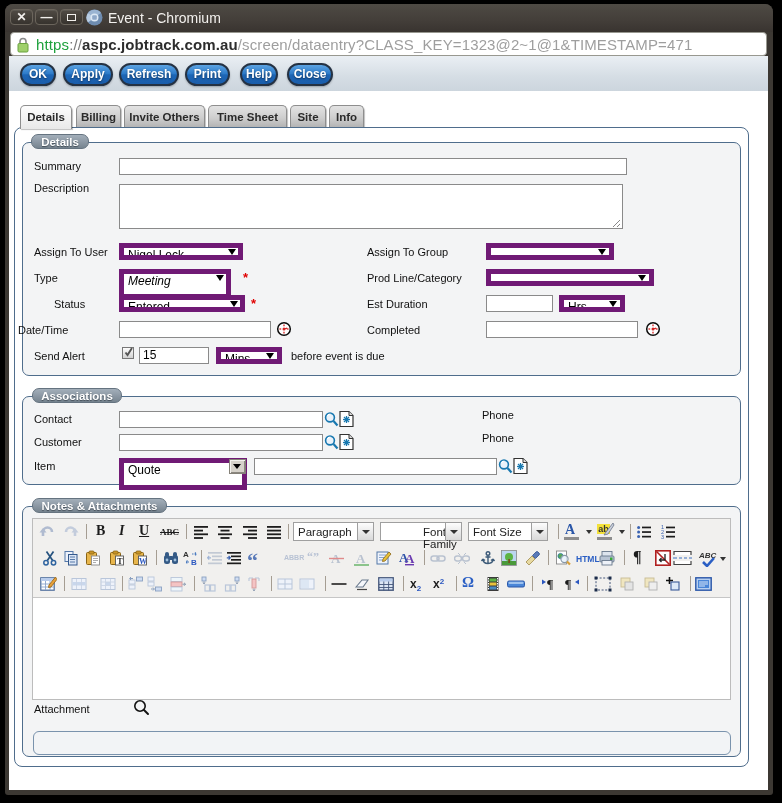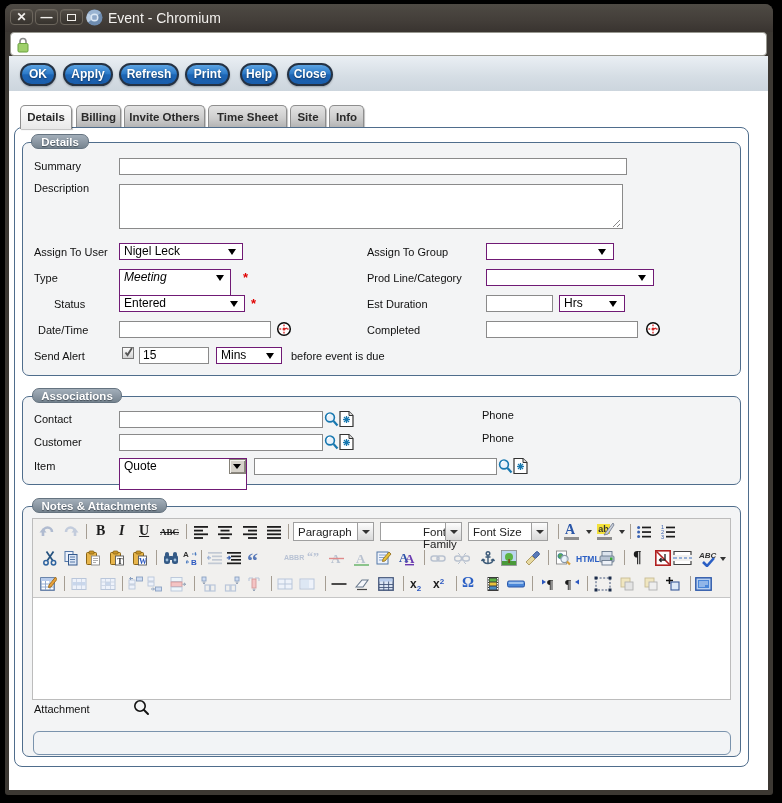--- a/index.html
+++ b/index.html
@@ -33,21 +33,21 @@
 
 
 #panel { position:absolute; left:14px; top:127px; width:735px; height:640px; border:1px solid #4f6d8c; border-radius:8px; background:#fff; }
 
 
 .fs { position:absolute; border:1px solid #4f6d8c; border-radius:7px; background:#f3f4f5; }
 .pill { position:absolute; height:15px; border:1px solid #657380; border-radius:7px; background:linear-gradient(180deg,#a3afba 0%, #8d99a5 50%, #76848f 100%); color:#fff; font-size:11.5px; font-weight:bold; text-align:center; line-height:14px; text-shadow:0 1px 1px rgba(40,50,60,.7); z-index:6; }
 
 .lbl { position:absolute; font-size:11px; color:#101010; white-space:nowrap; }
 .inp { position:absolute; background:#fff; border:1px solid #8a8a8a; font-size:12px; color:#000; padding-left:3px; line-height:15px; }
-.sel { position:absolute; background:#fff; border:1px solid #701a75; font-size:12px; color:#000; padding-left:4px; line-height:15px; white-space:nowrap; overflow:hidden; }
+.sel { position:absolute; background:#fff; border:5px solid #701a75; font-size:12px; color:#000; padding-left:4px; line-height:15px; white-space:nowrap; overflow:hidden; }
 .sarr { position:absolute; width:0; height:0; border-left:4.5px solid transparent; border-right:4.5px solid transparent; border-top:6px solid #000; }
 .ast { position:absolute; color:#e00000; font-size:13px; font-weight:bold; }
 
 
 .tsep { position:absolute; width:1px; height:15px; background:#a59d92; }
 .ti { position:absolute; width:16px; height:16px; }
 .tt { position:absolute; font-family:"Liberation Serif", serif; font-weight:bold; color:#1c1c1c; }
 .tsel { position:absolute; height:19px; background:#fff; border:1px solid #9f9f9f; font-size:11.5px; color:#222; }
 .tsel span { display:block; padding:2.5px 0 0 4px; }
 .tsel .ab { position:absolute; right:0; top:0; width:16px; height:17px; background:linear-gradient(180deg,#fdfdfd,#d9d9d9); border-left:1px solid #9f9f9f; }
@@ -70,20 +70,21 @@
     <circle cx="8.5" cy="8.5" r="4" fill="#dce8f4"></circle>
     <rect x="6.2" y="6.2" width="4.6" height="4.6" rx="1" fill="#8fa8c8"></rect>
   </svg>
   <div id="wtitle">Event - Chromium</div>
 
   <div id="urlbar"></div>
   <svg class="abs" style="left:17px;top:36px;" width="12" height="17" viewBox="0 0 12 17">
     <path d="M3 8 V5.5 a3 3 0 0 1 6 0 V8" fill="none" stroke="#8a8a8a" stroke-width="1.6"></path>
     <rect x="1" y="7.5" width="10" height="8.5" rx="1.2" fill="#9fd06c" stroke="#69a23e" stroke-width="1"></rect>
   </svg>
+  <div id="urltext"><span class="g">https</span><span style="color:#777">://</span><b>aspc.jobtrack.com.au</b><span class="gr">/screen/dataentry?CLASS_KEY=1323@2~1@1&amp;TIMESTAMP=471</span></div>
 
   <div id="viewport"></div>
   <div id="btnbar"></div>
   <div class="bbtn" style="left:20px;width:36px;">OK</div>
   <div class="bbtn" style="left:63px;width:50px;">Apply</div>
   <div class="bbtn" style="left:119px;width:60px;">Refresh</div>
   <div class="bbtn" style="left:185px;width:45px;">Print</div>
   <div class="bbtn" style="left:240px;width:38px;">Help</div>
   <div class="bbtn" style="left:287px;width:46px;">Close</div>
 
@@ -124,21 +125,21 @@
 
   <div class="lbl" style="left:34px;top:298px;margin-left:20px;">Status</div>
   <div class="sel" style="left:119px;top:295px;width:126px;height:17px;">Entered</div>
   <div class="sarr" style="left:230px;top:301px;"></div>
   <div class="ast" style="left:251px;top:296px;">*</div>
   <div class="lbl" style="left:367px;top:298px;">Est Duration</div>
   <div class="inp" style="left:486px;top:295px;width:67px;height:17px;"></div>
   <div class="sel" style="left:559px;top:295px;width:66px;height:17px;">Hrs</div>
   <div class="sarr" style="left:609px;top:301px;"></div>
 
-  <div class="lbl" style="left:38px;top:324px;">Date/Time</div>
+  <div class="lbl" style="left:18px;top:324px;">Date/Time</div>
   <div class="inp" style="left:119px;top:321px;width:152px;height:17px;"></div>
   <div class="lbl" style="left:367px;top:324px;">Completed</div>
   <div class="inp" style="left:486px;top:321px;width:152px;height:17px;"></div>
 
   <svg class="abs" style="left:276px;top:321px;" width="16" height="16" viewBox="0 0 16 16">
       <circle cx="8" cy="8" r="6.3" fill="#fff" stroke="#0a0a0a" stroke-width="1.5"></circle>
       <g stroke="#d42020" stroke-width="1.3">
         <path d="M8 3.4 V5.2"></path>
         <path d="M8 10.8 V12.6"></path>
         <path d="M3.4 8 H5.2"></path>

